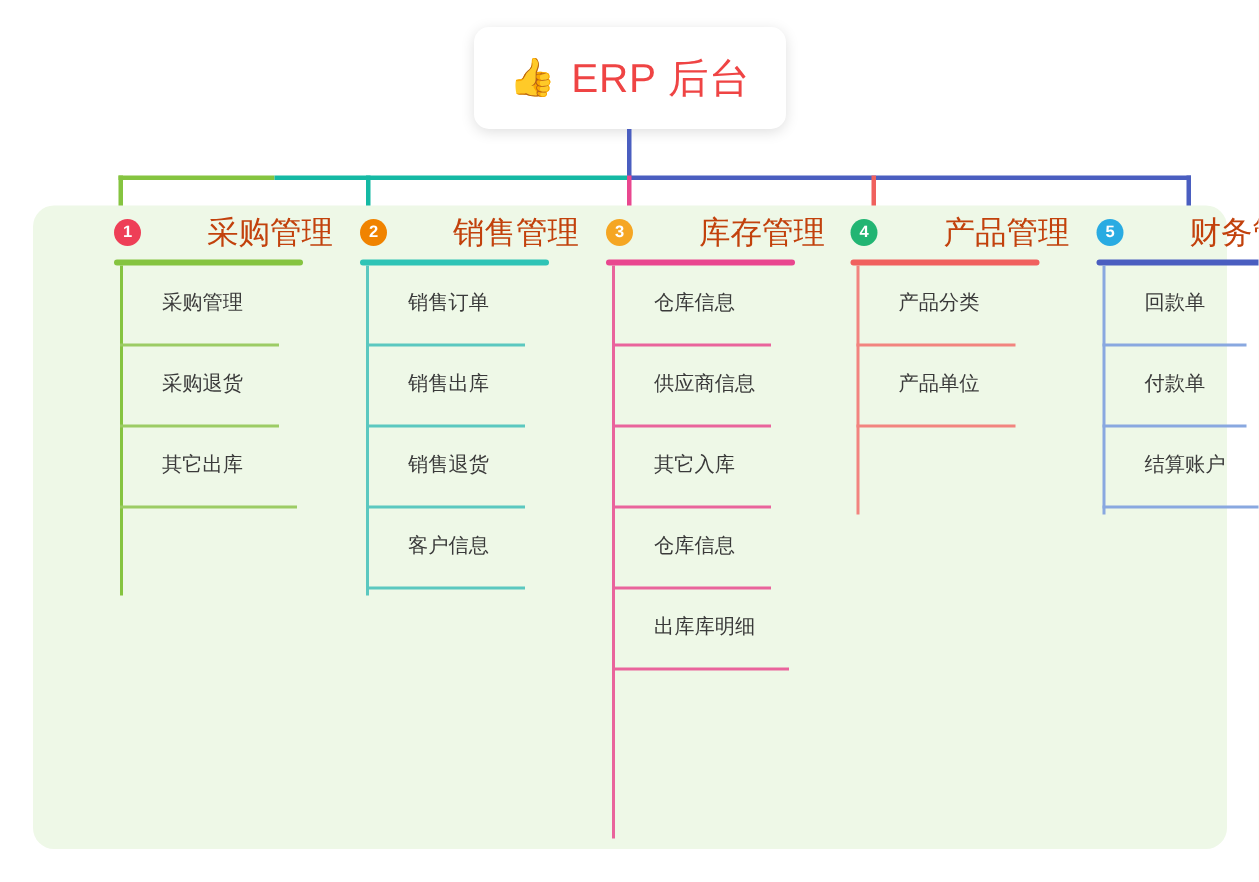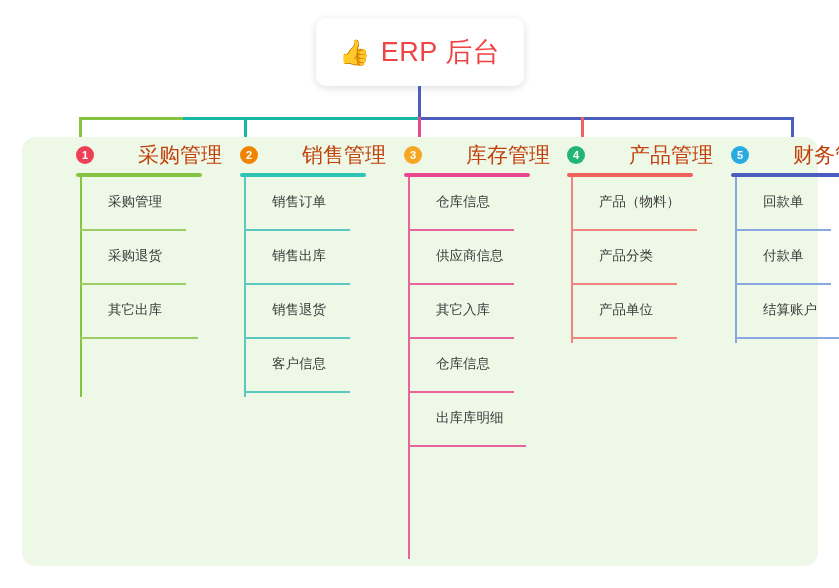--- a/index.html
+++ b/index.html
@@ -250,24 +250,20 @@
 
     <div class="col" style="left:527px;">
       <div class="col-head">
         <span class="badge" style="background:#22b573;">4</span>
         <span class="col-title">产品管理</span>
       </div>
       <div class="col-underline" style="background:#f0615e;"></div>
       <div class="spine" style="background:#f2847f; height:166px;"></div>
       <div class="items">
         <div class="item">
-          <span class="item-label">产品（物料）</span>
-          <span class="item-underline" style="background:#f2847f; width:126px;"></span>
-        </div>
-        <div class="item">
           <span class="item-label">产品分类</span>
           <span class="item-underline" style="background:#f2847f; width:106px;"></span>
         </div>
         <div class="item">
           <span class="item-label">产品单位</span>
           <span class="item-underline" style="background:#f2847f; width:106px;"></span>
         </div>
       </div>
     </div>
 

